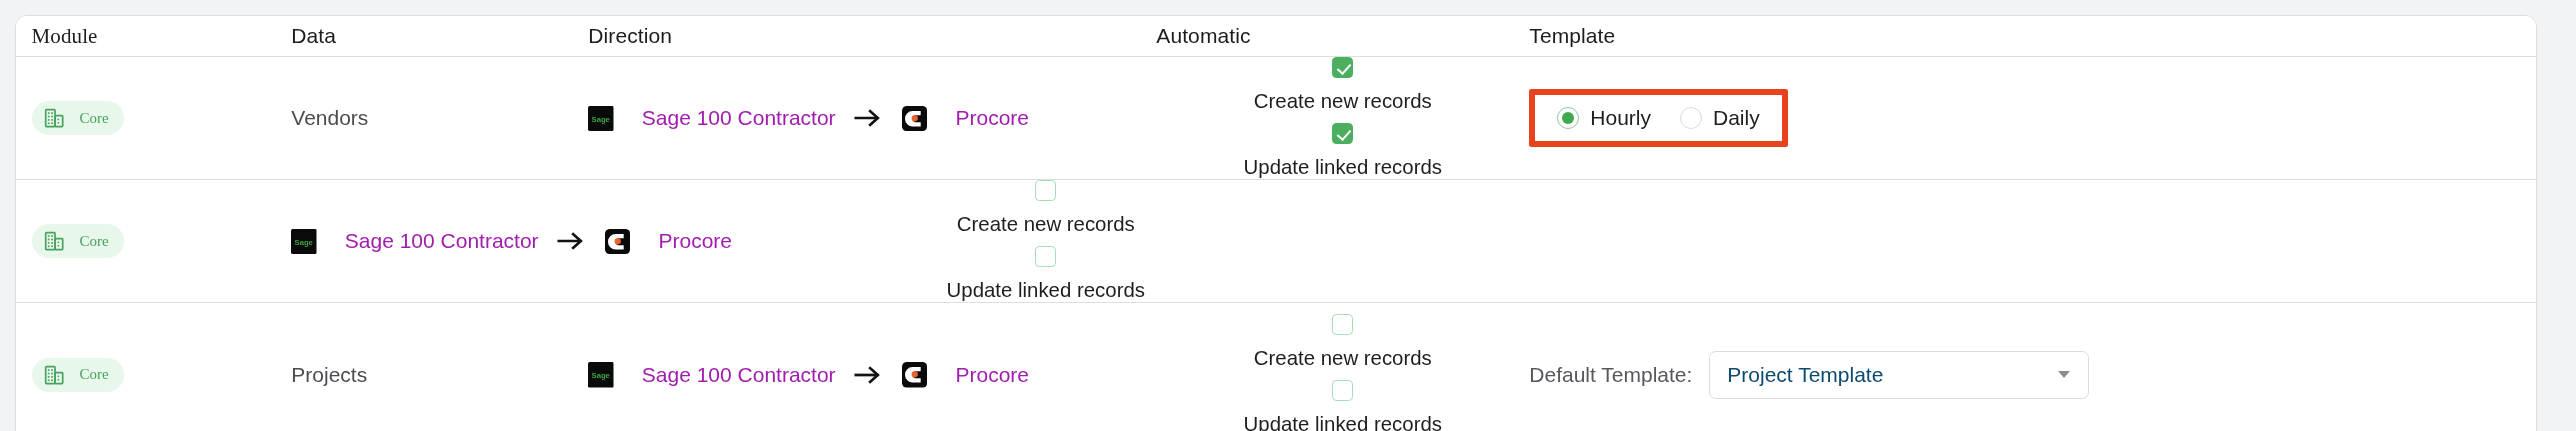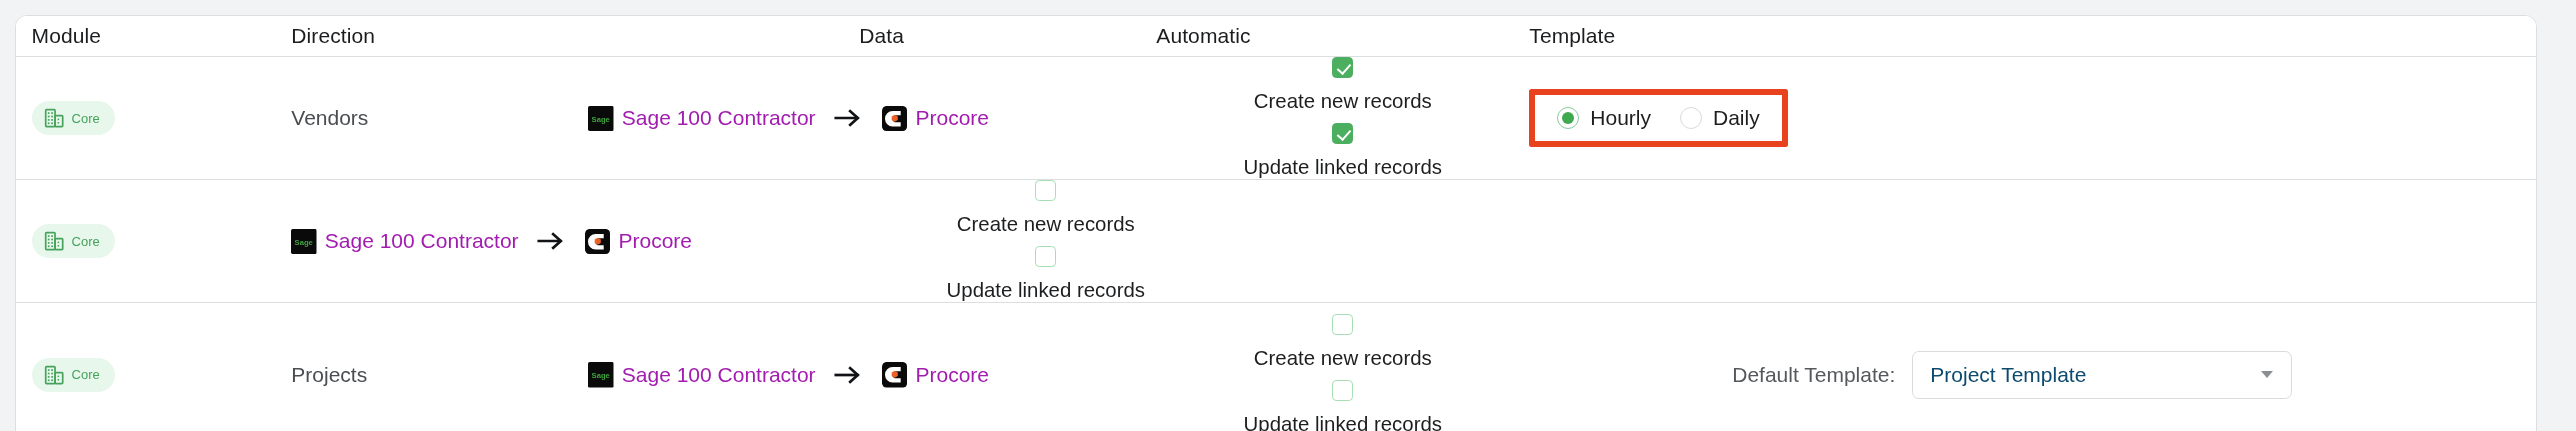--- a/index.html
+++ b/index.html
@@ -39,21 +39,21 @@
   }
   .th {
     font-size: 21px;
     color: #1c1d1f;
     font-weight: 400;
     white-space: nowrap;
     letter-spacing: 0.1px;
   }
 
   
-  .c-module    { width: 275px; padding-left: 15.3px; flex: none; }
+  .c-module    { width: 275px; padding-left: 15.3px; flex: none; font-family: Liberation Serif, serif; }
   .c-data      { width: 297px; flex: none; }
   .c-direction { width: 568px; flex: none; }
   .c-automatic { width: 373px; flex: none; }
   .c-cadence   { flex: 1 1 auto; min-width: 0; }
 
   
   .row {
     display: flex;
     align-items: center;
     border-bottom: 0.8px solid #dcdedf;
@@ -67,43 +67,44 @@
   
   .badge {
     display: inline-flex;
     align-items: center;
     gap: 7.6px;
     background: #e7f7ec;
     border-radius: 848px;
     padding: 6.8px 15.3px 6.8px 12px;
   }
   .badge-label {
-    font-size: 13px;
+    font-size: 15px;
     color: #47a25b;
     white-space: nowrap;
+    margin-left: 8px;
   }
   .bldg-icon { width: 20.4px; height: 20.4px; display: block; flex: none; }
 
   
   .data-text {
     font-size: 21px;
     color: #4a4d52;
     white-space: nowrap;
   }
 
   
   .direction {
     display: flex;
     align-items: center;
     gap: 0;
   }
   .sys {
     display: flex;
     align-items: center;
-    gap: 8px;
+    gap: 28px;
   }
   .sys-name {
     font-size: 21px;
     color: #a21caf;
     white-space: nowrap;
   }
   .logo { width: 25.5px; height: 25.5px; flex: none; display: block; border-radius: 1.7px; }
   .logo-procore { border-radius: 4.2px; }
   .arrow {
     margin: 0 18.7px;
@@ -155,21 +156,21 @@
   .auto-label {
     font-size: 20.4px;
     color: #1d1e20;
     white-space: nowrap;
   }
 
   
   .cadence-inner {
     display: flex;
     align-items: center;
-    justify-content: center;
+    justify-content: flex-start;
     padding-right: 41px;
     height: 100%;
   }
   .cadence-inner.left { justify-content: flex-start; }
 
   .highlight-box {
     border: 6px solid #e8421f;
     border-radius: 2.5px;
     padding: 11px 22px;
     background: #ffffff;
@@ -257,22 +258,22 @@
   }
 </style>
 </head>
 <body>
 
 <div id="app">
   <div class="card">
 
     <div class="table-header">
       <div class="th c-module">Module</div>
+      <div class="th c-data">Data</div>
       <div class="th c-direction">Direction</div>
-      <div class="th c-data">Data</div>
       <div class="th c-automatic">Automatic</div>
       <div class="th c-cadence">Template</div>
     </div>
 
     <div class="row row-1">
 
       <div class="c-module">
         <span class="badge">
           <svg class="bldg-icon" viewBox="0 0 24 24">
             <rect x="2" y="2" width="11" height="20" rx="1" fill="none" stroke="#47a25b" stroke-width="2"></rect>

